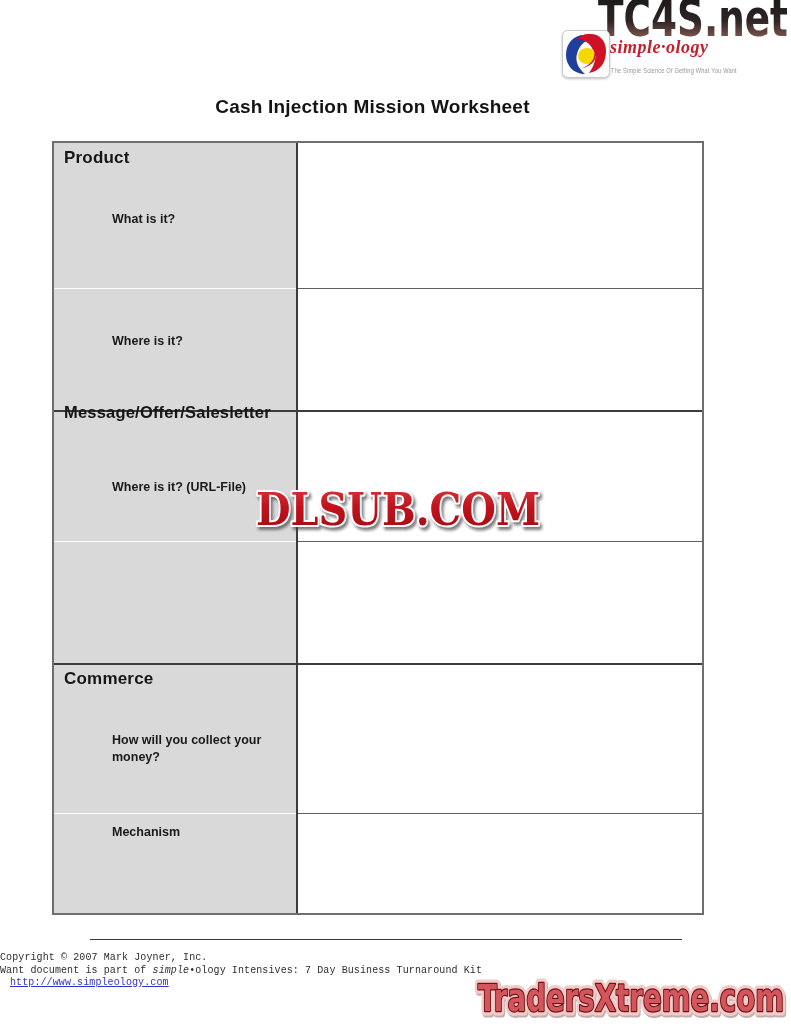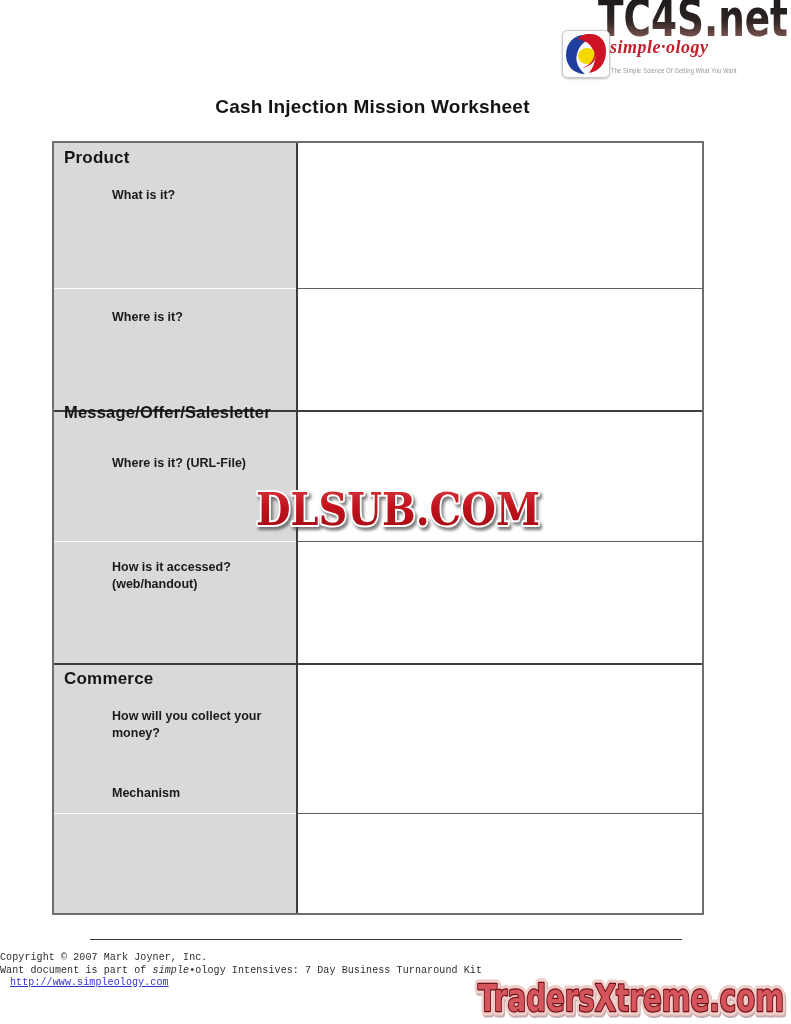--- a/index.html
+++ b/index.html
@@ -37,21 +37,21 @@
   .line { position:absolute; }
   .section-line { left:0; width:100%; height:2px; background:#3c3c3c; }
   .minor-line-right { left:244px; width:404px; height:1px; background:#5f5f5f; }
   .minor-line-left { left:0; width:242px; height:1px; background:rgba(255,255,255,0.85); }
   .section-heading {
     position:absolute; left:10px; font-size:17px; font-weight:bold; color:#161616;
     letter-spacing:0.2px; white-space:nowrap;
   }
   .field-label {
     position:absolute; left:58px; font-size:12.5px; font-weight:bold; color:#1a1a1a;
-    line-height:17px; white-space:pre-line;
+    line-height:17px; white-space:pre-line;margin-top:24px;
   }
   .answer-cell { position:absolute; left:244px; width:404px; background:transparent; }
   
   .dlsub-svg { position:absolute; left:248px; top:480px; width:300px; height:58px; z-index:6;
     filter:drop-shadow(2px 3px 1.5px rgba(70,70,70,0.7)); }
   .traders-svg { position:absolute; left:472px; top:971px; width:319px; height:53px; z-index:7;
     filter:drop-shadow(1px 2px 0 rgba(90,20,20,0.35)); }
   
   .footer-divider { position:absolute; left:90px; top:939px; width:592px; height:1px; background:#3a3a3a; z-index:1; }
   .footer {
@@ -103,25 +103,23 @@
   <div class="line minor-line-right" style="top:670px"></div>
   <div class="v-divider"></div>
 
   <div class="section-heading" style="top:5px">Product</div>
   <div class="section-heading" style="top:260px; font-size:16.5px">Message/Offer/Salesletter</div>
   <div class="section-heading" style="top:526px">Commerce</div>
 
   <div class="field-label" style="top:44px">What is it?</div>
   <div class="field-label" style="top:166px">Where is it?</div>
   <div class="field-label" style="top:312px">Where is it? (URL-File)</div>
-  <div class="field-label" style="top:416px">How is it accessed?
-(web/handout)</div>
   <div class="field-label" style="top:565px">How will you collect your
 money?</div>
-  <div class="field-label" style="top:642px">Mechanism</div>
+  <div class="field-label" style="top:657px">Mechanism</div>
 
   <div class="answer-cell" style="top:0;height:145px"></div>
   <div class="answer-cell" style="top:145px;height:122px"></div>
   <div class="answer-cell" style="top:267px;height:131px"></div>
   <div class="answer-cell" style="top:398px;height:122px"></div>
   <div class="answer-cell" style="top:520px;height:150px"></div>
   <div class="answer-cell" style="top:670px;height:104px"></div>
 </div>
 
 <svg class="dlsub-svg" viewBox="0 0 300 58">

